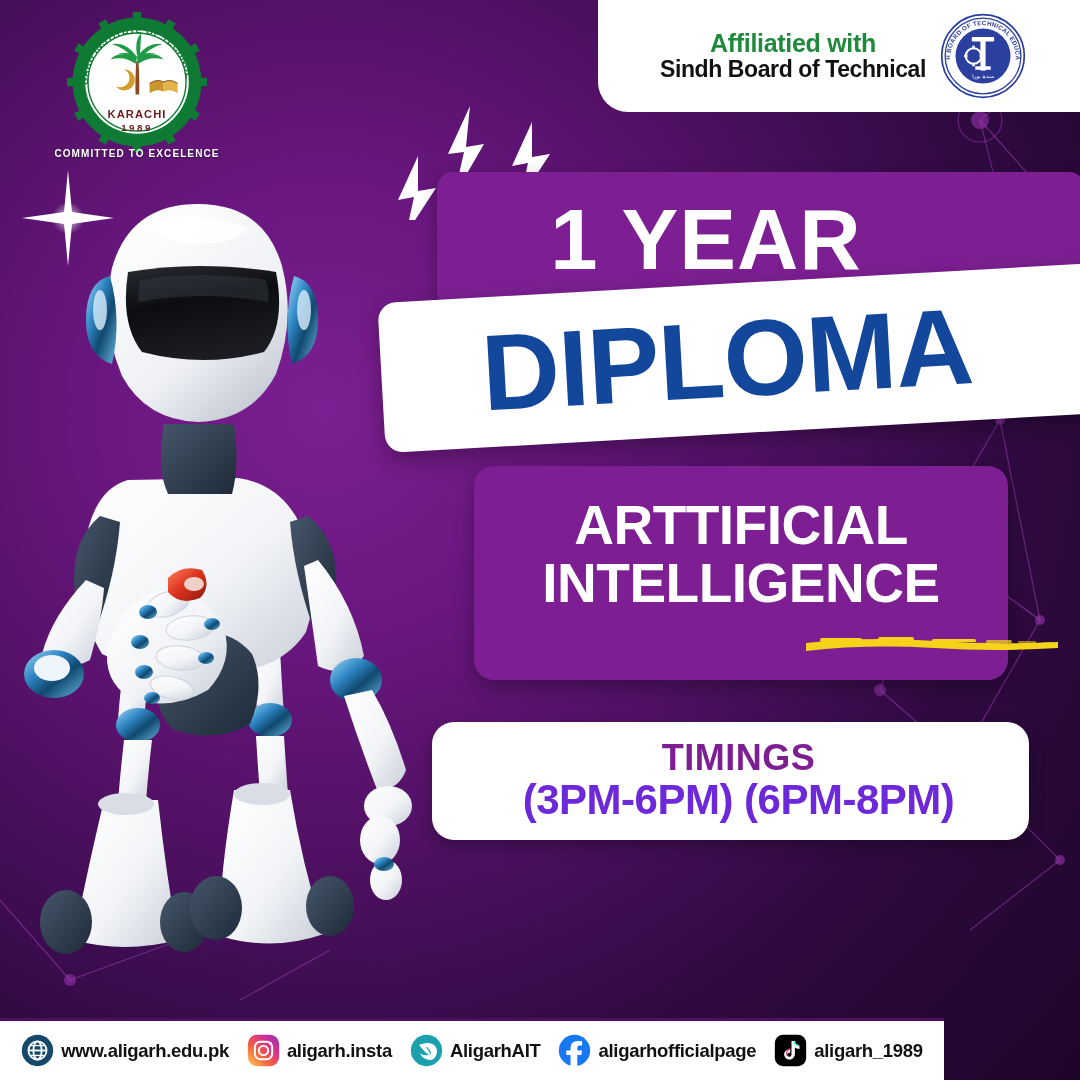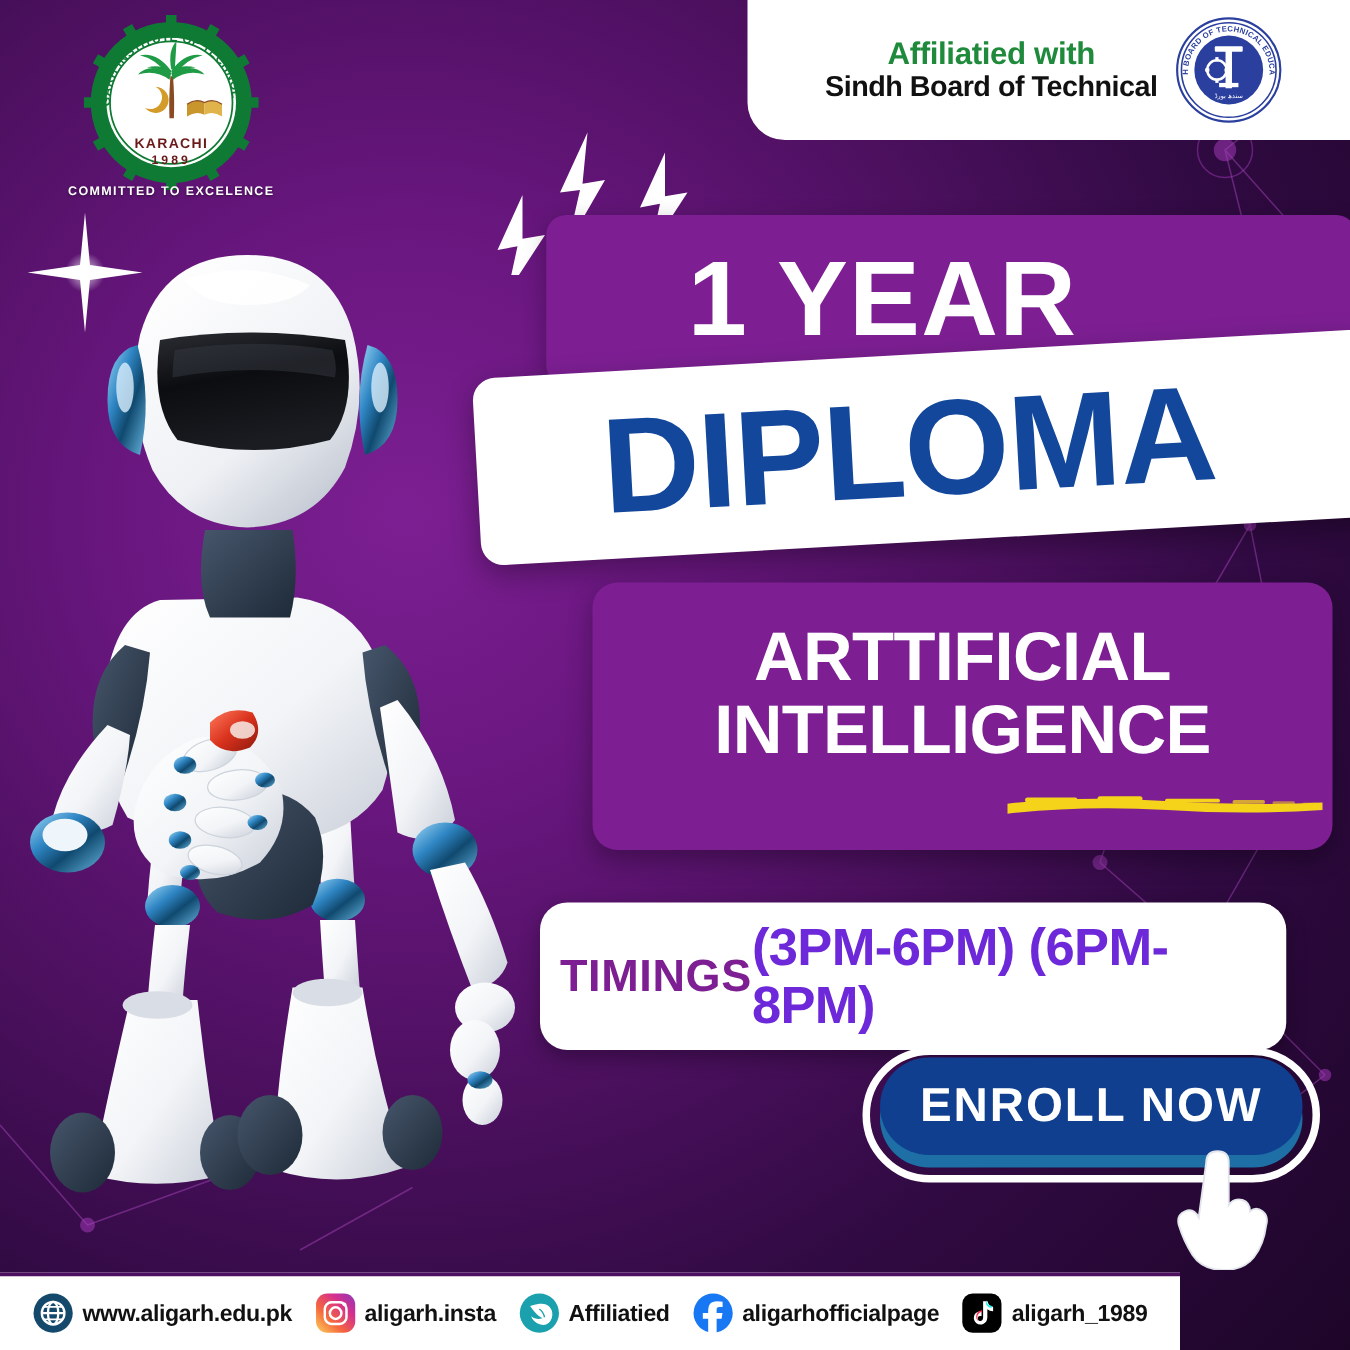--- a/index.html
+++ b/index.html
@@ -77,40 +77,40 @@
     box-shadow:0 8px 22px rgba(0,0,0,.32);
   }
   .diploma-text {
     position:absolute; inset:0;
     display:flex; align-items:center; justify-content:center;
     color:#12479b; font-size:108px; font-weight:bold;
     letter-spacing:-1px; padding-right:28px;
   }
   .ai-band {
     position:absolute; left:474px; top:466px;
-    width:592px; height:214px;
+    width:534px; height:214px;
     background:#7d1f93;
     border-radius:20px;
     box-shadow:0 8px 20px rgba(0,0,0,.3);
   }
   .ai-text {
     position:absolute; left:0; right:0; top:30px;
     text-align:center; color:#ffffff;
     font-size:55px; font-weight:bold; line-height:1.06;
     letter-spacing:-.5px;
   }
   .brush { position:absolute; left:330px; top:165px; width:260px; height:26px; }
 
   
   .timings {
     position:absolute; left:432px; top:722px;
     width:597px; height:118px;
     background:#ffffff; border-radius:22px;
     box-shadow:0 6px 16px rgba(0,0,0,.3);
-    display:flex; 
+    display:flex; flex-direction:column;
     align-items:center; justify-content:center;padding-left:16px;
   }
   .timings-title { color:#7d1f93; font-size:36px; font-weight:bold; letter-spacing:.5px; line-height:1.05; }
   .timings-slots { color:#6d28d9; font-size:42px; font-weight:bold; letter-spacing:-.5px; line-height:1.1; }
 
   
   .enroll-wrap { position:absolute; left:690px; top:838px; width:366px; height:108px; }
   .enroll-outline {
     position:absolute; inset:0;
     border-radius:56px;
@@ -414,28 +414,20 @@
         <rect x="238" y="11" width="12" height="2" rx="1" opacity="0.4"></rect>
       </g>
     </svg>
   </div>
 
   <div class="timings">
     <div class="timings-title">TIMINGS</div>
     <div class="timings-slots">(3PM-6PM)  (6PM-8PM)</div>
   </div>
 
-  <div class="enroll-wrap">
-    <div class="enroll-outline"></div>
-    <div class="enroll-shadow"></div>
-    <div class="enroll-btn">ENROLL NOW</div>
-    <svg class="cursor-hand" viewBox="0 0 80 100">
-      <path d="M30 14 q0 -9 9 -9 q9 0 9 9 l0 34 q4 -6 11 -4 q6 2 6 9 q5 -4 10 0 q5 4 3 11 q-2 16 -10 26 q-8 10 -24 10 q-17 0 -25 -12 q-7 -11 -11 -24 q-2 -8 5 -11 q7 -3 11 5 z" fill="#ffffff" stroke="#e2e6ec" stroke-width="1.5"></path>
-    </svg>
-  </div>
 
   <div class="footer">
 
     <div class="f-item">
       <svg class="f-icon" viewBox="0 0 40 40">
         <circle cx="20" cy="20" r="19" fill="#14496b"></circle>
         <circle cx="20" cy="20" r="11" fill="none" stroke="#ffffff" stroke-width="2.2"></circle>
         <ellipse cx="20" cy="20" rx="5" ry="11" fill="none" stroke="#ffffff" stroke-width="2.2"></ellipse>
         <line x1="9" y1="20" x2="31" y2="20" stroke="#ffffff" stroke-width="2.2"></line>
         <line x1="11" y1="14" x2="29" y2="14" stroke="#ffffff" stroke-width="1.6"></line>
@@ -462,21 +454,21 @@
       <span>aligarh.insta</span>
     </div>
 
 
     <div class="f-item">
       <svg class="f-icon" viewBox="0 0 40 40">
         <circle cx="20" cy="20" r="19" fill="#1ba0ae"></circle>
         <path d="M11 13 q6 9 12 12 q-7 2 -11 -2 q2 6 9 8 q8 2 11 -6 q2 -6 -2 -11 q-4 -4 -10 -3 q-5 1 -9 2 z" fill="#ffffff"></path>
         <path d="M20 16 q4 3 5 8" fill="none" stroke="#1ba0ae" stroke-width="1.3"></path>
       </svg>
-      <span>Affiliatied</span>
+      <span>AligarhAIT</span>
     </div>
 
     <div class="f-item">
       <svg class="f-icon" viewBox="0 0 40 40">
         <circle cx="20" cy="20" r="19" fill="#1877f2"></circle>
         <path d="M23.4 39.6 V25.5 h4.8 l.9 -5.6 h-5.7 v-3.6 q0 -2.3 2.9 -2.3 h2.9 V8.9 q-2.5 -.4 -5 -.4 q-5.1 0 -7.3 2.6 q-1.7 2 -1.7 5.6 v3.2 h-5.2 v5.6 h5.2 v14.1 z" fill="#ffffff"></path>
       </svg>
       <span>aligarhofficialpage</span>
     </div>
 

